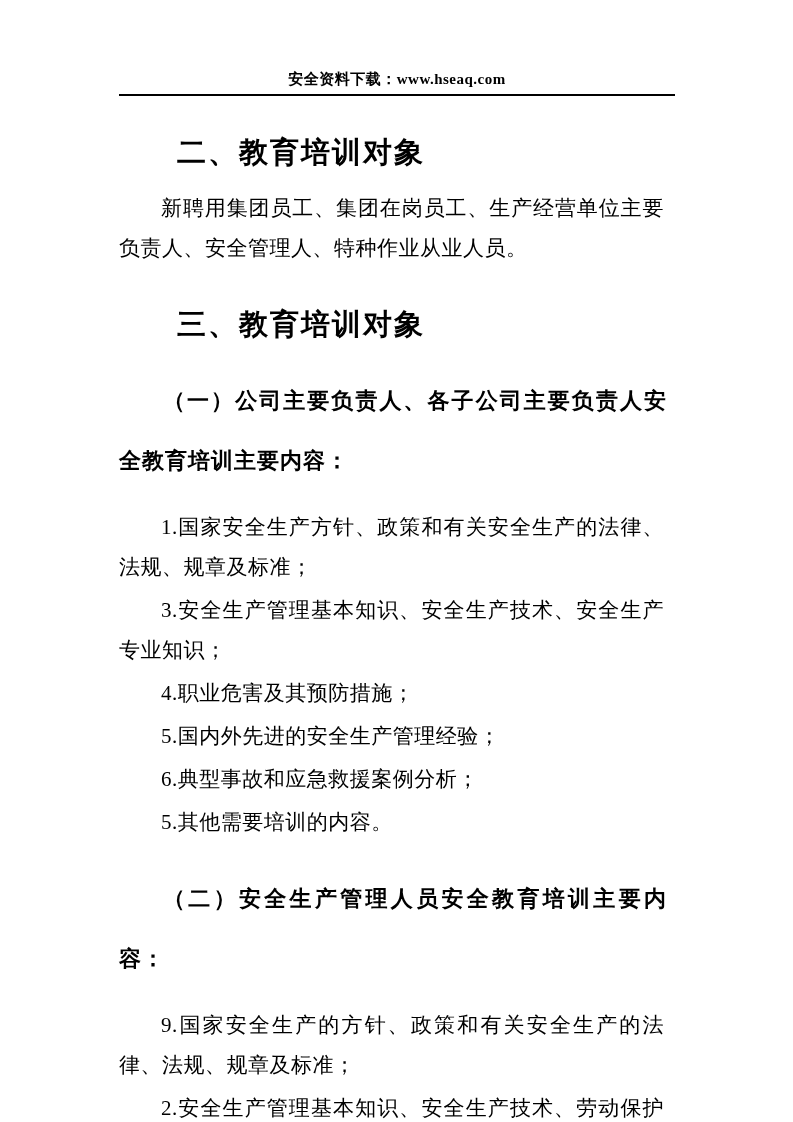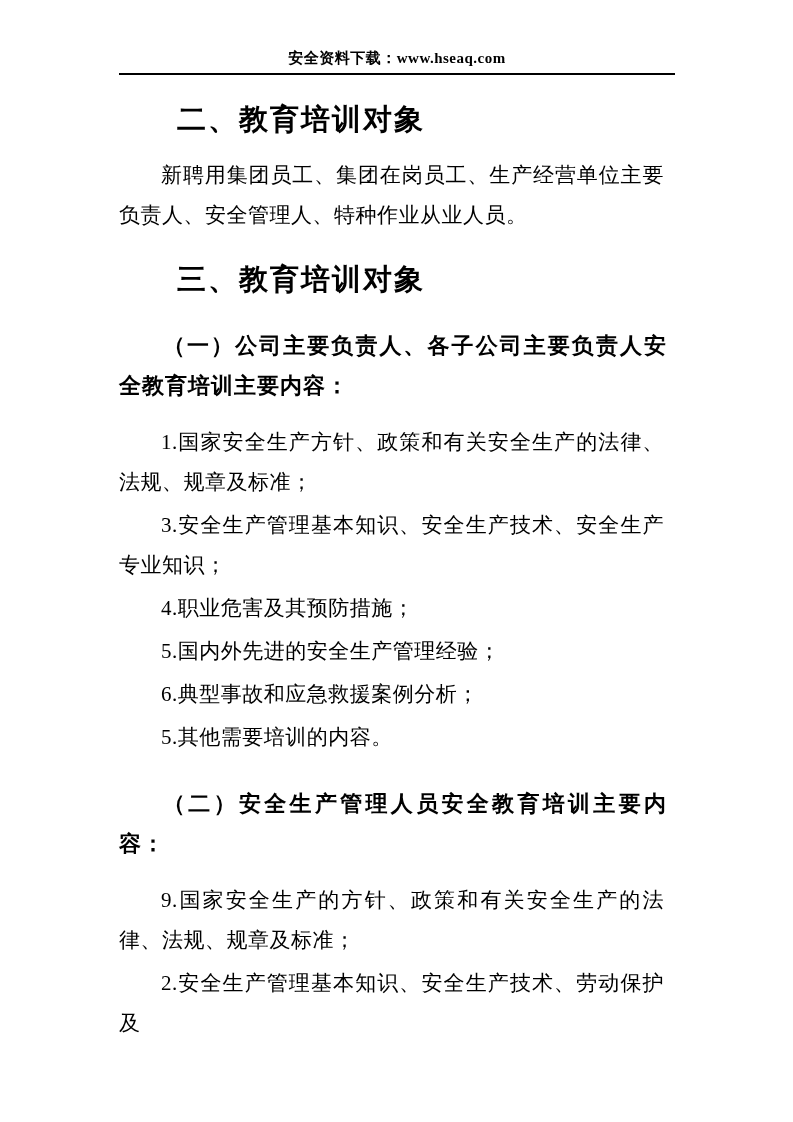--- a/index.html
+++ b/index.html
@@ -15,21 +15,21 @@
     color: #000000;
     overflow: hidden;
     font-family: "Liberation Serif", "DejaVu Serif", serif;
   }
   .content-col {
     width: 556px;
     margin-left: 119px;
   }
   
   .page-header {
-    padding-top: 49px;
+    padding-top: 70px;
   }
   .page-header .header-inner {
     border-bottom: 2px solid #000000;
     padding-bottom: 5px;
     text-align: center;
   }
   .header-text {
     font-size: 15px;
     font-weight: bold;
     letter-spacing: 0.5px;
@@ -37,27 +37,27 @@
     white-space: nowrap;
   }
   
   .h1-heading {
     font-family: "Liberation Sans", "DejaVu Sans", sans-serif;
     font-weight: bold;
     font-size: 29px;
     line-height: 40px;
     letter-spacing: 2px;
     text-indent: 2em;
-    margin: 24px 0 0 0;
+    margin: 36px 0 0 0;
   }
   .sub-heading {
     font-family: "Liberation Sans", "DejaVu Sans", sans-serif;
     font-weight: bold;
     font-size: 22px;
-    line-height: 40px;
+    line-height: 60px;
     letter-spacing: 1px;
     text-indent: 2em;
     text-align: justify;
     margin: 27px 8px 0 0;
   }
   
   .body-para {
     font-size: 21px;
     line-height: 40px;
     letter-spacing: 0.5px;

